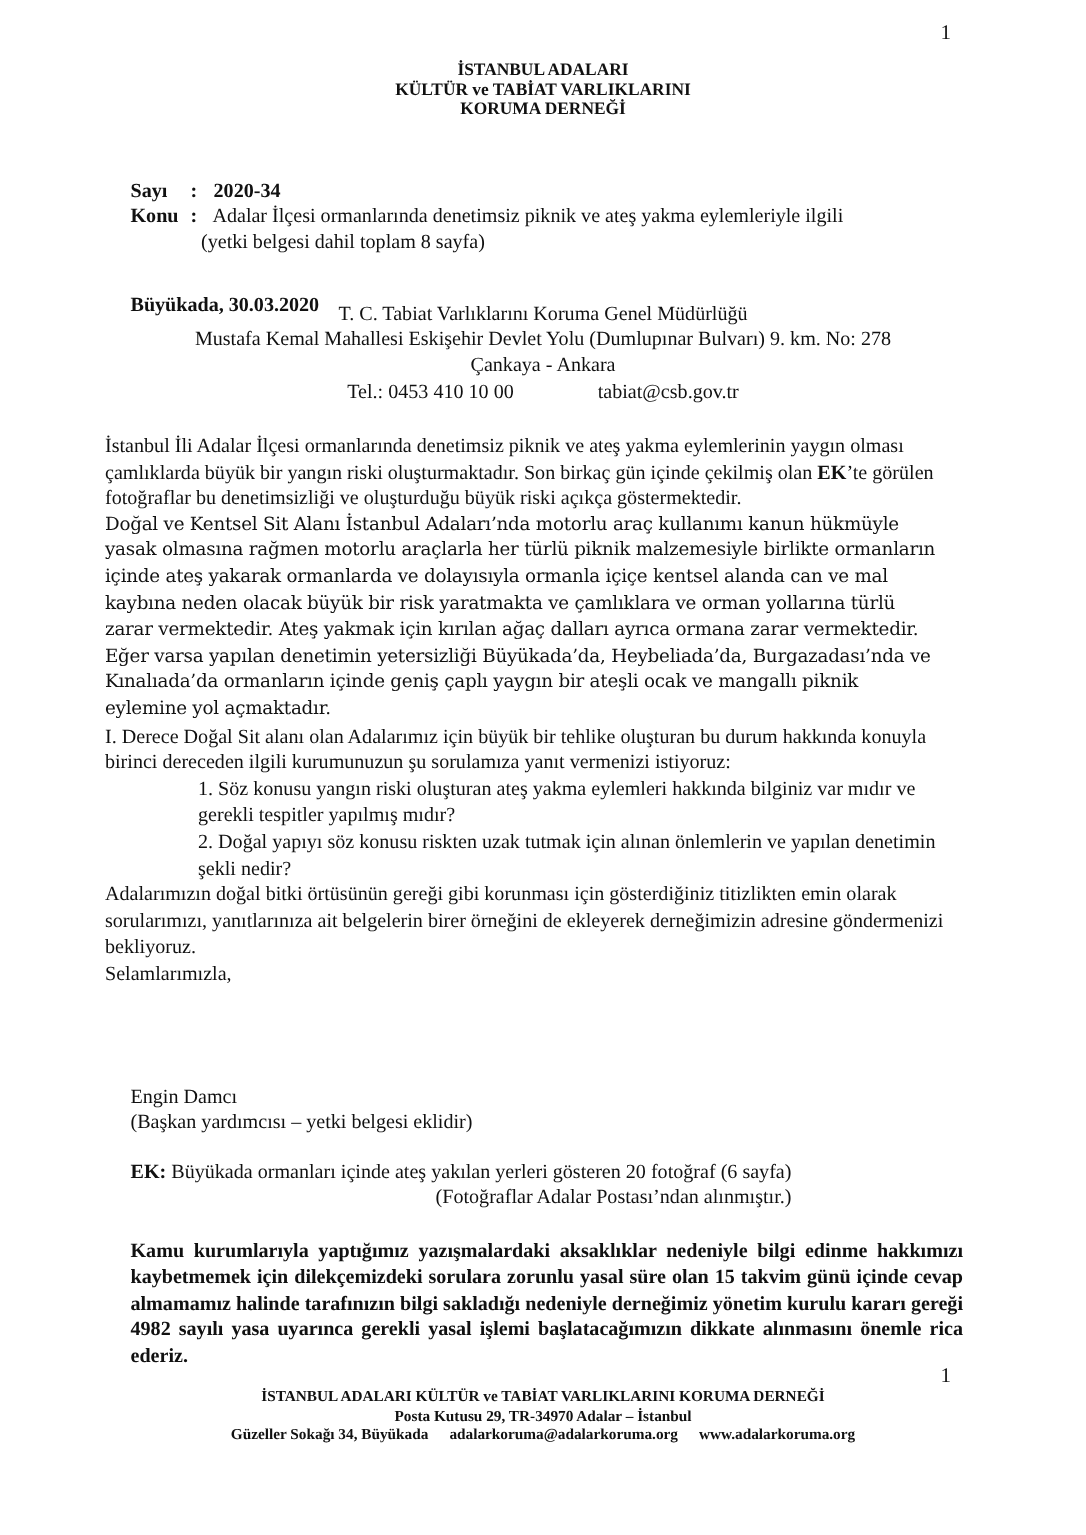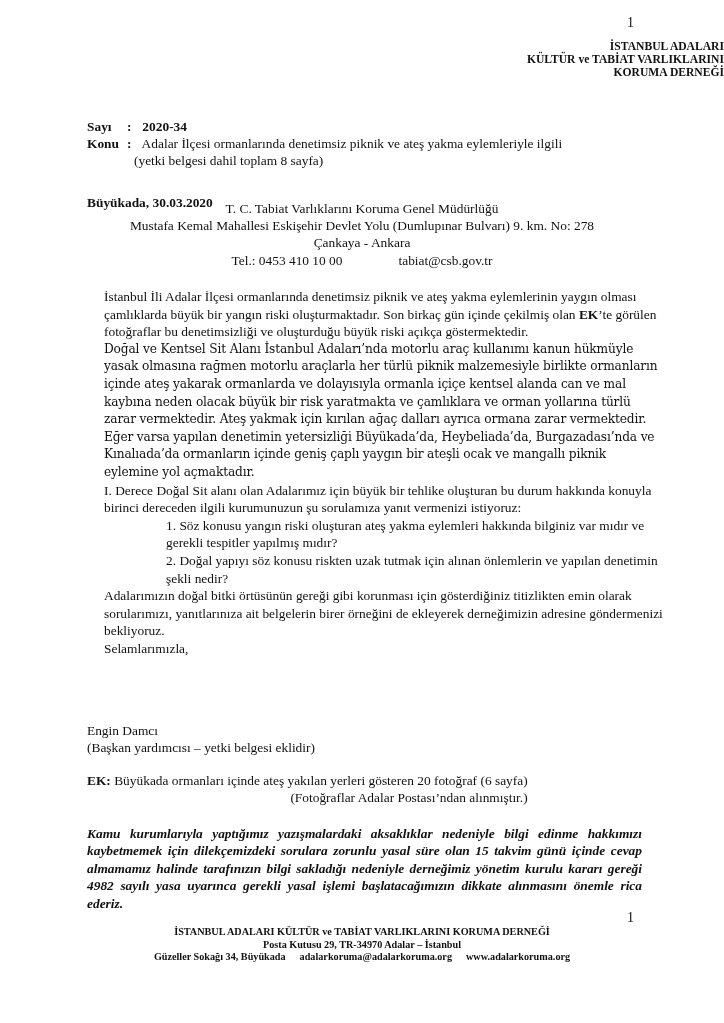--- a/index.html
+++ b/index.html
@@ -1,39 +1,39 @@
 <!DOCTYPE html>
 <html><head>
 <meta charset="utf-8">
 <style>
   html, body { margin: 0; padding: 0; background: #ffffff; }
   body {
     width: 724px; height: 1023px; position: relative; overflow: hidden;
     font-family: "Liberation Serif", serif; color: #111; font-size: 13.4px;
   }
   .abs { position: absolute; }
-  .header { left: 0; width: 724px; top: 40px; text-align: right; font-weight: bold; font-size: 11.6px; line-height: 13px; }
+  .header { left: 0; width: 724px; top: 40px; text-align: center; font-weight: bold; font-size: 11.6px; line-height: 13px; }
   .page-num-top { left: 627px; top: 15px; font-size: 14px; }
   .meta { left: 87px; top: 118px; width: 580px; line-height: 17px; }
   .meta .b { font-weight: bold; margin-top: 25px; }
   .meta .row { white-space: nowrap; }
   .meta .lbl { display: inline-block; width: 40px; font-weight: bold; }
   .meta .colon { display: inline-block; width: 12px; font-weight: bold; }
   .meta .indent { padding-left: 47px; }
   .recipient { left: 0; width: 724px; top: 200px; text-align: center; line-height: 17.2px; }
   .recipient .tel-gap { display: inline-block; width: 56px; }
-  .body-text { left: 104px; top: 288px; width: 560px; line-height: 17.6px; }
+  .body-text { left: 70px; top: 288px; width: 560px; line-height: 17.6px; }
   .body-text p { margin: 0; }
   .serif2 { font-family: "DejaVu Serif", serif; font-size: 12.2px; letter-spacing: -0.15px; }
   .list { padding-left: 62px; }
   .sig { left: 87px; top: 722px; line-height: 17px; }
   .ek { left: 87px; top: 772px; line-height: 17px; }
   .ek .b { font-weight: bold; }
   .ek .sub { padding-left: 38px; text-align: right; }
-  .warn { left: 87px; top: 825px; width: 555px; line-height: 17.4px; font-weight: bold; font-style: italic; text-align: justify; text-align-last: left; font-size: 13.4px; }
+  .warn { left: 87px; top: 825px; width: 555px; line-height: 17.4px; font-weight: bold; text-align: justify; text-align-last: left; font-size: 13.4px; }
   .page-num-bot { left: 627px; top: 910px; font-size: 14px; }
   .footer { left: 0; width: 724px; top: 926px; text-align: center; font-weight: bold; font-size: 10.2px; line-height: 12.5px; }
   .footer .gap { display: inline-block; width: 14px; }
 </style>
 </head>
 <body>
 
 <div class="abs page-num-top">1</div>
 
 <div class="abs header">

